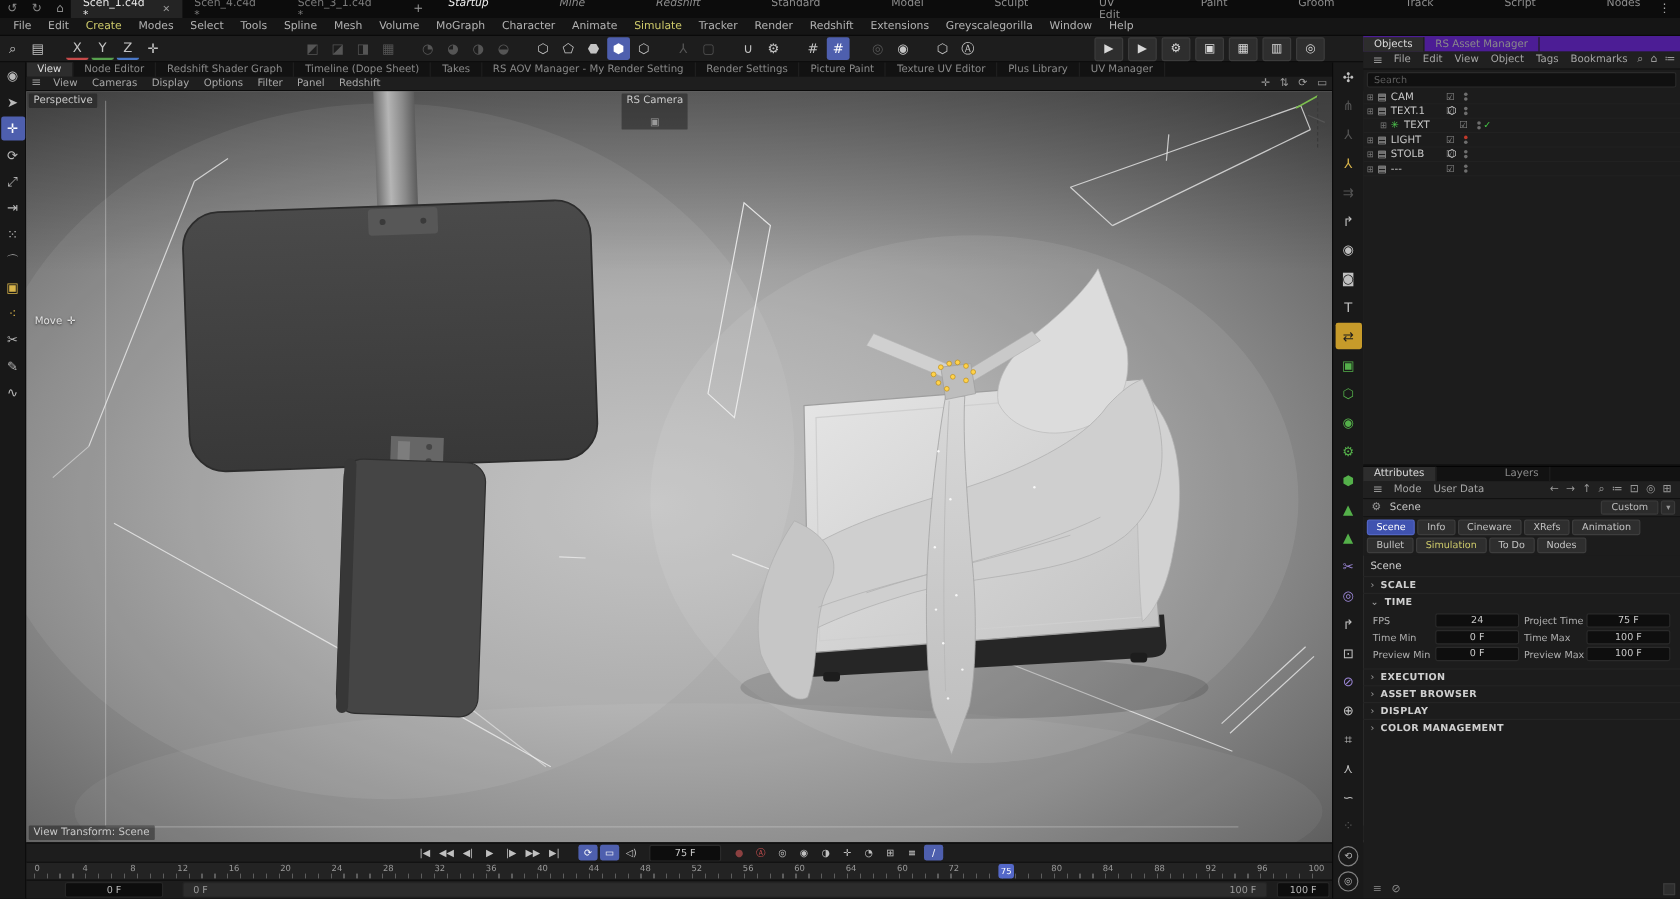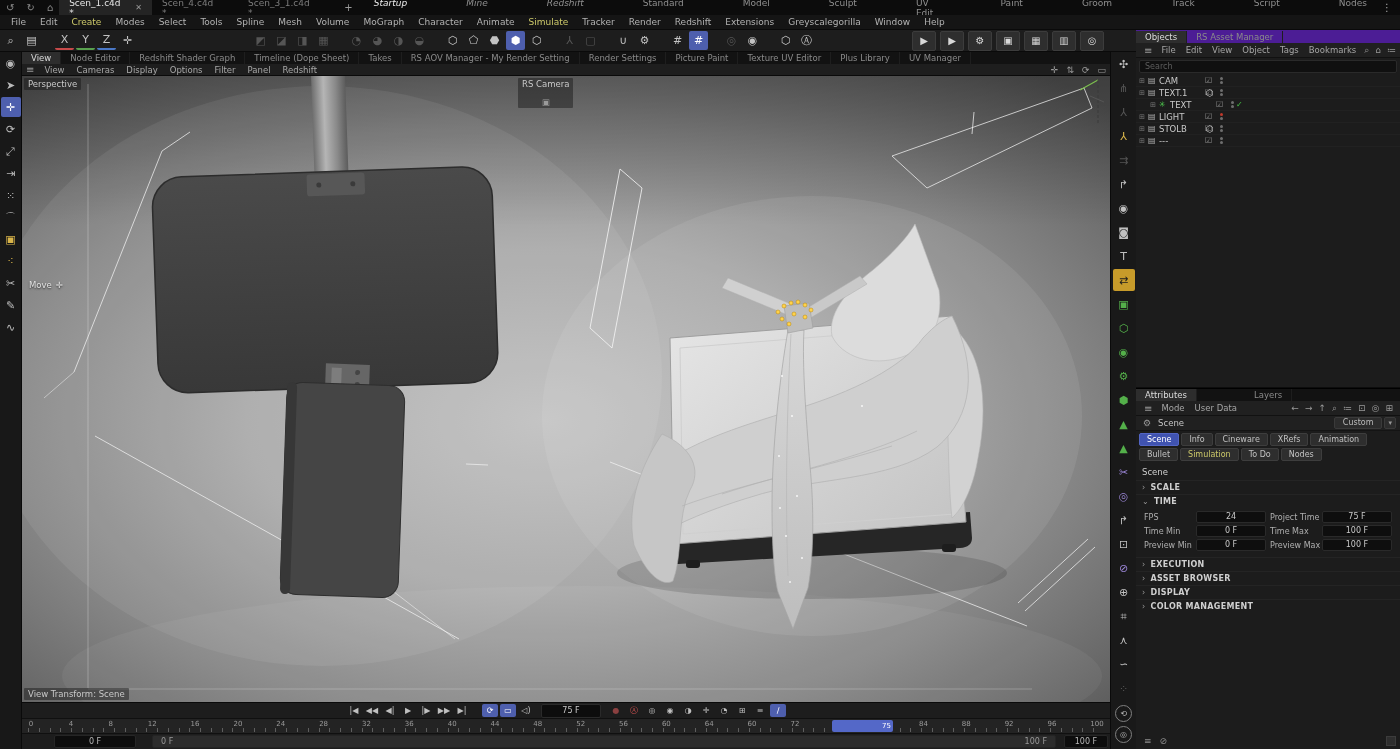--- a/index.html
+++ b/index.html
@@ -45,21 +45,21 @@
   .ltool.yel{color:#d8b44a;}
   
   .vpmenu{left:22px;top:64px;width:1088px;height:12px;background:#1e1e1e;display:flex;align-items:center;border-bottom:1px solid #0a0a0a;box-sizing:border-box;}
   .vpmenu .mitem{color:#a8a8a8;font-size:8.5px;padding:0 6px;}
   .vpicons{margin-left:auto;display:flex;}
   .vpic{color:#9a9a9a;font-size:9px;padding:0 4px;}
   .viewport{left:22px;top:76px;width:1208px;height:626px;background:#777;}
   .vlabel{position:absolute;font-size:8.5px;color:#c9c9c9;background:rgba(20,20,20,.45);padding:0 4px;line-height:12px;border-radius:1px;}
   .vp-perspective{left:2px;top:2px;}
   .vp-rscam{left:496px;top:2px;display:flex;align-items:center;gap:6px;flex-direction:column;}
-  .vp-move{left:3px;top:203px;background:none;color:#e2e2e2;text-shadow:0 1px 2px rgba(0,0,0,.7);display:flex;gap:4px;align-items:center;}
+  .vp-move{left:3px;top:186px;background:none;color:#e2e2e2;text-shadow:0 1px 2px rgba(0,0,0,.7);display:flex;gap:4px;align-items:center;}
   .vp-vt{left:2px;bottom:2px;}
   .vp-grid{right:2px;bottom:2px;}
   
   .rightstrip{left:1110px;top:52px;width:26px;height:697px;background:#191919;border-left:1px solid #0a0a0a;box-sizing:border-box;display:flex;flex-direction:column;align-items:center;}
   .rtool{width:22px;height:22px;margin:1px 0;display:flex;align-items:center;justify-content:center;font-size:11px;color:#c0c0c0;border-radius:2px;flex:0 0 auto;}
   .rtool.dim{color:#545454;}
   .rtool.grn{color:#54b04a;} .rtool.pur{color:#9b86d6;} .rtool.yel{color:#d8b44a;}
   .rtool.activeyel{background:#c79b2a;color:#1c1c1c;}
   .stripbottom{position:absolute;bottom:2px;display:flex;flex-direction:column;align-items:center;}
   .circ{width:15px;height:15px;border:1px solid #808080;border-radius:50%;color:#b5b5b5;font-size:8px;display:flex;align-items:center;justify-content:center;margin:4px 0;}
@@ -107,21 +107,21 @@
   .playrow{left:22px;top:702px;width:1088px;height:16px;background:#1d1d1d;display:flex;align-items:center;justify-content:center;border-top:1px solid #0a0a0a;box-sizing:border-box;}
   .pico{width:16px;height:13px;display:flex;align-items:center;justify-content:center;color:#c0c0c0;font-size:8px;margin:0 1px;border-radius:2px;flex:0 0 auto;}
   .pico.blue{background:#4e5fae;color:#fff;}
   .pgap{width:10px;}
   .framefield{width:58px;height:12px;background:#0d0d0d;border:1px solid #2a2a2a;border-radius:2px;color:#cacaca;font-size:8px;display:flex;align-items:center;justify-content:center;margin:0 6px;}
   .ruler{left:22px;top:718px;width:1088px;height:15px;background:#232323;border-top:1px solid #101010;box-sizing:border-box;}
   .rnums{position:absolute;left:6px;right:6px;top:1px;display:flex;justify-content:space-between;}
   .rnums span{font-size:7px;color:#9a9a9a;min-width:6px;text-align:center;}
   .rticks{position:absolute;left:6px;right:6px;top:9px;height:4px;
           background:repeating-linear-gradient(to right,#5e5e5e 0 1px,transparent 1px 10.76px);}
-  .playhead{position:absolute;top:1px;left:810px;width:13px;height:12px;background:#5468c8;border-radius:2px;color:#fff;font-size:7px;display:flex;align-items:center;justify-content:center;padding-left:48px;}
+  .playhead{position:absolute;top:1px;left:810px;width:13px;height:12px;background:#5468c8;border-radius:2px;color:#fff;font-size:7px;display:flex;align-items:center;justify-content:center;}
   .rangerow{left:22px;top:733px;width:1088px;height:16px;background:#1d1d1d;display:flex;align-items:center;border-top:1px solid #101010;box-sizing:border-box;}
   .rangein{width:80px;height:11px;background:#0d0d0d;border:1px solid #262626;border-radius:2px;color:#b9b9b9;font-size:8px;display:flex;align-items:center;justify-content:center;}
   .rangein.left{margin-left:32px;} .rangein.right{width:42px;margin-right:2px;}
   .rtrack{flex:1;height:11px;margin:0 8px 0 16px;background:#2c2c2c;border:1px solid #242424;border-radius:2px;display:flex;align-items:center;justify-content:space-between;padding:0 8px;color:#9a9a9a;font-size:8px;}
 </style>
 </head>
 <body>
 
 <div id="app">
 

